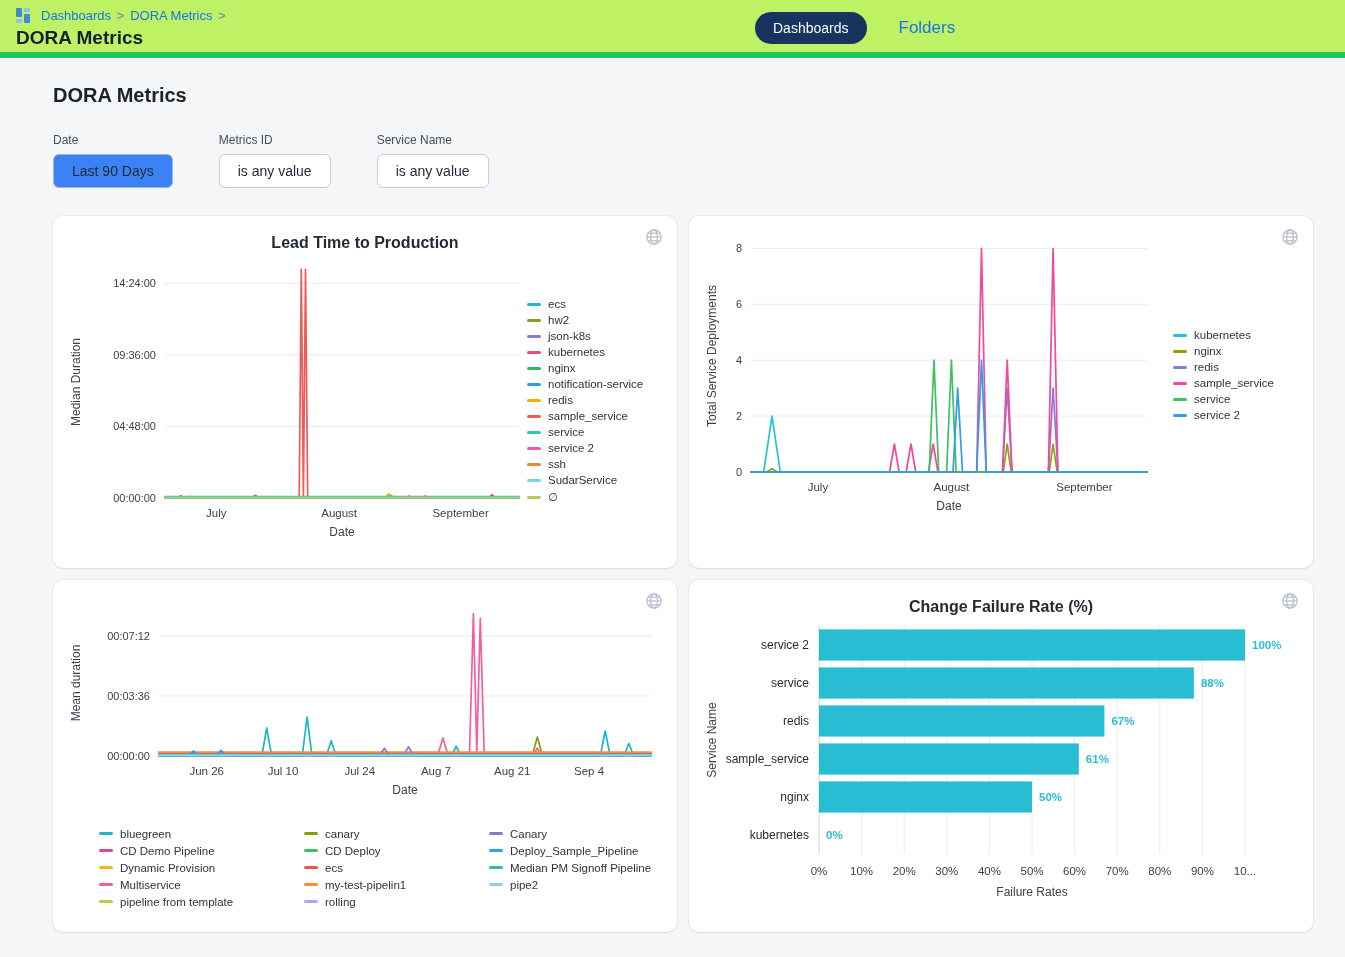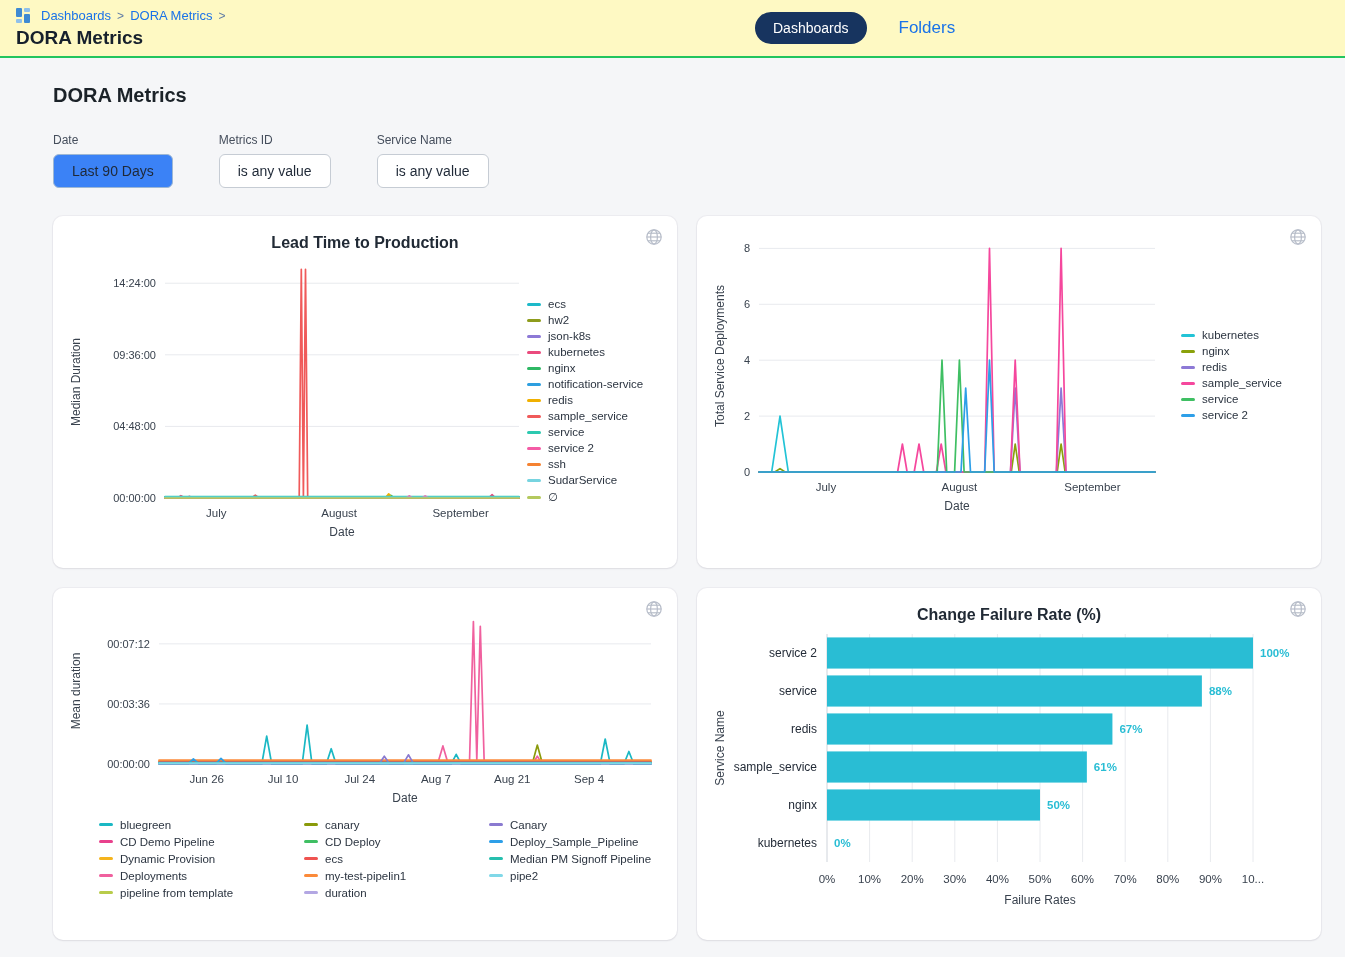--- a/index.html
+++ b/index.html
@@ -1,20 +1,20 @@
 <!DOCTYPE html>
 <html><head>
 <meta charset="utf-8">
 <style>
   * { margin:0; padding:0; box-sizing:border-box; }
   html,body { width:1345px; height:957px; overflow:hidden; }
   body { font-family:"Liberation Sans","DejaVu Sans",sans-serif; background:#f5f6f8; color:#1f2633; }
 
   
-  .app-header { position:relative; background:#fef9c3; height:58px; padding:8px 0 6px 16px; border-bottom:2px solid #22c55e; }
+  .app-header { position:relative; background:#bef264; height:58px; padding:8px 0 6px 16px; border-bottom:6px solid #22c55e; }
   .breadcrumb { display:flex; align-items:center; gap:6px; font-size:13px; }
   .breadcrumb a { color:#1a73e8; text-decoration:none; cursor:pointer; }
   .breadcrumb .sep { color:#5f7ca6; font-size:12px; }
   .bc-icon { width:15px; height:15px; display:grid; grid-template-columns:6px 6px; grid-template-rows:9px 4px; gap:1.5px; margin-right:4px; }
   .bc-icon span { border-radius:1px; }
   .bc-icon .b1 { background:#3f8ad2; }
   .bc-icon .b2 { background:#8fc0ea; grid-row:2; }
   .bc-icon .b3 { background:#8fc0ea; grid-column:2; grid-row:1; height:4px; }
   .bc-icon .b4 { background:#3f8ad2; grid-column:2; grid-row:1 / span 2; margin-top:5.5px; height:9px; }
   .header-title { font-size:19px; font-weight:700; color:#16202c; margin-top:4px; }
@@ -24,29 +24,29 @@
 
   
   .dash { padding:26px 0 0 53px; }
   .dash-title { font-size:20px; font-weight:700; color:#1b2228; }
   .filters { display:flex; gap:46px; margin-top:26px; }
   .filter .flabel { font-size:12px; color:#454e5c; margin-bottom:7px; }
   .filter-btn { font-size:14px; color:#1f2937; background:#ffffff; border:1px solid #c6ccd4; border-radius:6px; padding:8px 18px; cursor:pointer; font-weight:500; }
   .filter-btn.active { background:#3b82f6; border-color:#9db7d4; }
 
   
-  .grid { display:grid; grid-template-columns:624px 624px; gap:20px; margin-top:28px; }
+  .grid { display:grid; grid-template-columns:624px 624px; gap:12px; margin-top:28px; }
   .tile { position:relative; background:#ffffff; border-radius:10px; box-shadow:0 1px 2px rgba(20,30,50,.08), 0 0 0 1px #ededf1; height:352px; padding:10px 14px; }
   .tile-title { text-align:center; font-size:16px; font-weight:600; color:#212a35; margin-top:8px; }
   .globe { position:absolute; top:12px; right:14px; cursor:pointer; }
   .tile-body { display:flex; align-items:center; }
   .legend-col { display:flex; flex-direction:column; justify-content:center; gap:4px; }
   .legend-item { display:flex; align-items:center; gap:7px; font-size:11.5px; color:#2b3440; cursor:pointer; white-space:nowrap; }
   .legend-item .sw { width:14px; height:3px; border-radius:2px; flex:none; }
-  .legend-grid { display:grid; grid-auto-flow:column; grid-template-rows:repeat(5,17px); grid-template-columns:205px 185px 215px; padding-left:32px; margin-top:2px; }
+  .legend-grid { display:grid; grid-auto-flow:column; grid-template-rows:repeat(5,17px); grid-template-columns:205px 185px 215px; padding-left:32px; margin-top:19px; }
   svg text { font-family:"Liberation Sans","DejaVu Sans",sans-serif; }
 </style>
 </head>
 <body>
 
 <header class="app-header">
   <nav class="breadcrumb">
     <span class="bc-icon">
         <span class="b1"></span>
         <span class="b2"></span>
@@ -287,21 +287,21 @@
           <div class="legend-item">
             <span class="sw" style="background: rgb(232, 65, 140);"></span>
             <span>CD Demo Pipeline</span>
           </div>
           <div class="legend-item">
             <span class="sw" style="background: rgb(245, 180, 29);"></span>
             <span>Dynamic Provision</span>
           </div>
           <div class="legend-item">
             <span class="sw" style="background: rgb(240, 96, 158);"></span>
-            <span>Deployments</span>
+            <span>Multiservice</span>
           </div>
           <div class="legend-item">
             <span class="sw" style="background: rgb(184, 204, 74);"></span>
             <span>pipeline from template</span>
           </div>
           <div class="legend-item">
             <span class="sw" style="background: rgb(138, 154, 10);"></span>
             <span>canary</span>
           </div>
           <div class="legend-item">
@@ -311,21 +311,21 @@
           <div class="legend-item">
             <span class="sw" style="background: rgb(239, 83, 80);"></span>
             <span>ecs</span>
           </div>
           <div class="legend-item">
             <span class="sw" style="background: rgb(251, 138, 58);"></span>
             <span>my-test-pipelin1</span>
           </div>
           <div class="legend-item">
             <span class="sw" style="background: rgb(179, 167, 227);"></span>
-            <span>duration</span>
+            <span>rolling</span>
           </div>
           <div class="legend-item">
             <span class="sw" style="background: rgb(138, 122, 208);"></span>
             <span>Canary</span>
           </div>
           <div class="legend-item">
             <span class="sw" style="background: rgb(45, 159, 232);"></span>
             <span>Deploy_Sample_Pipeline</span>
           </div>
           <div class="legend-item">

